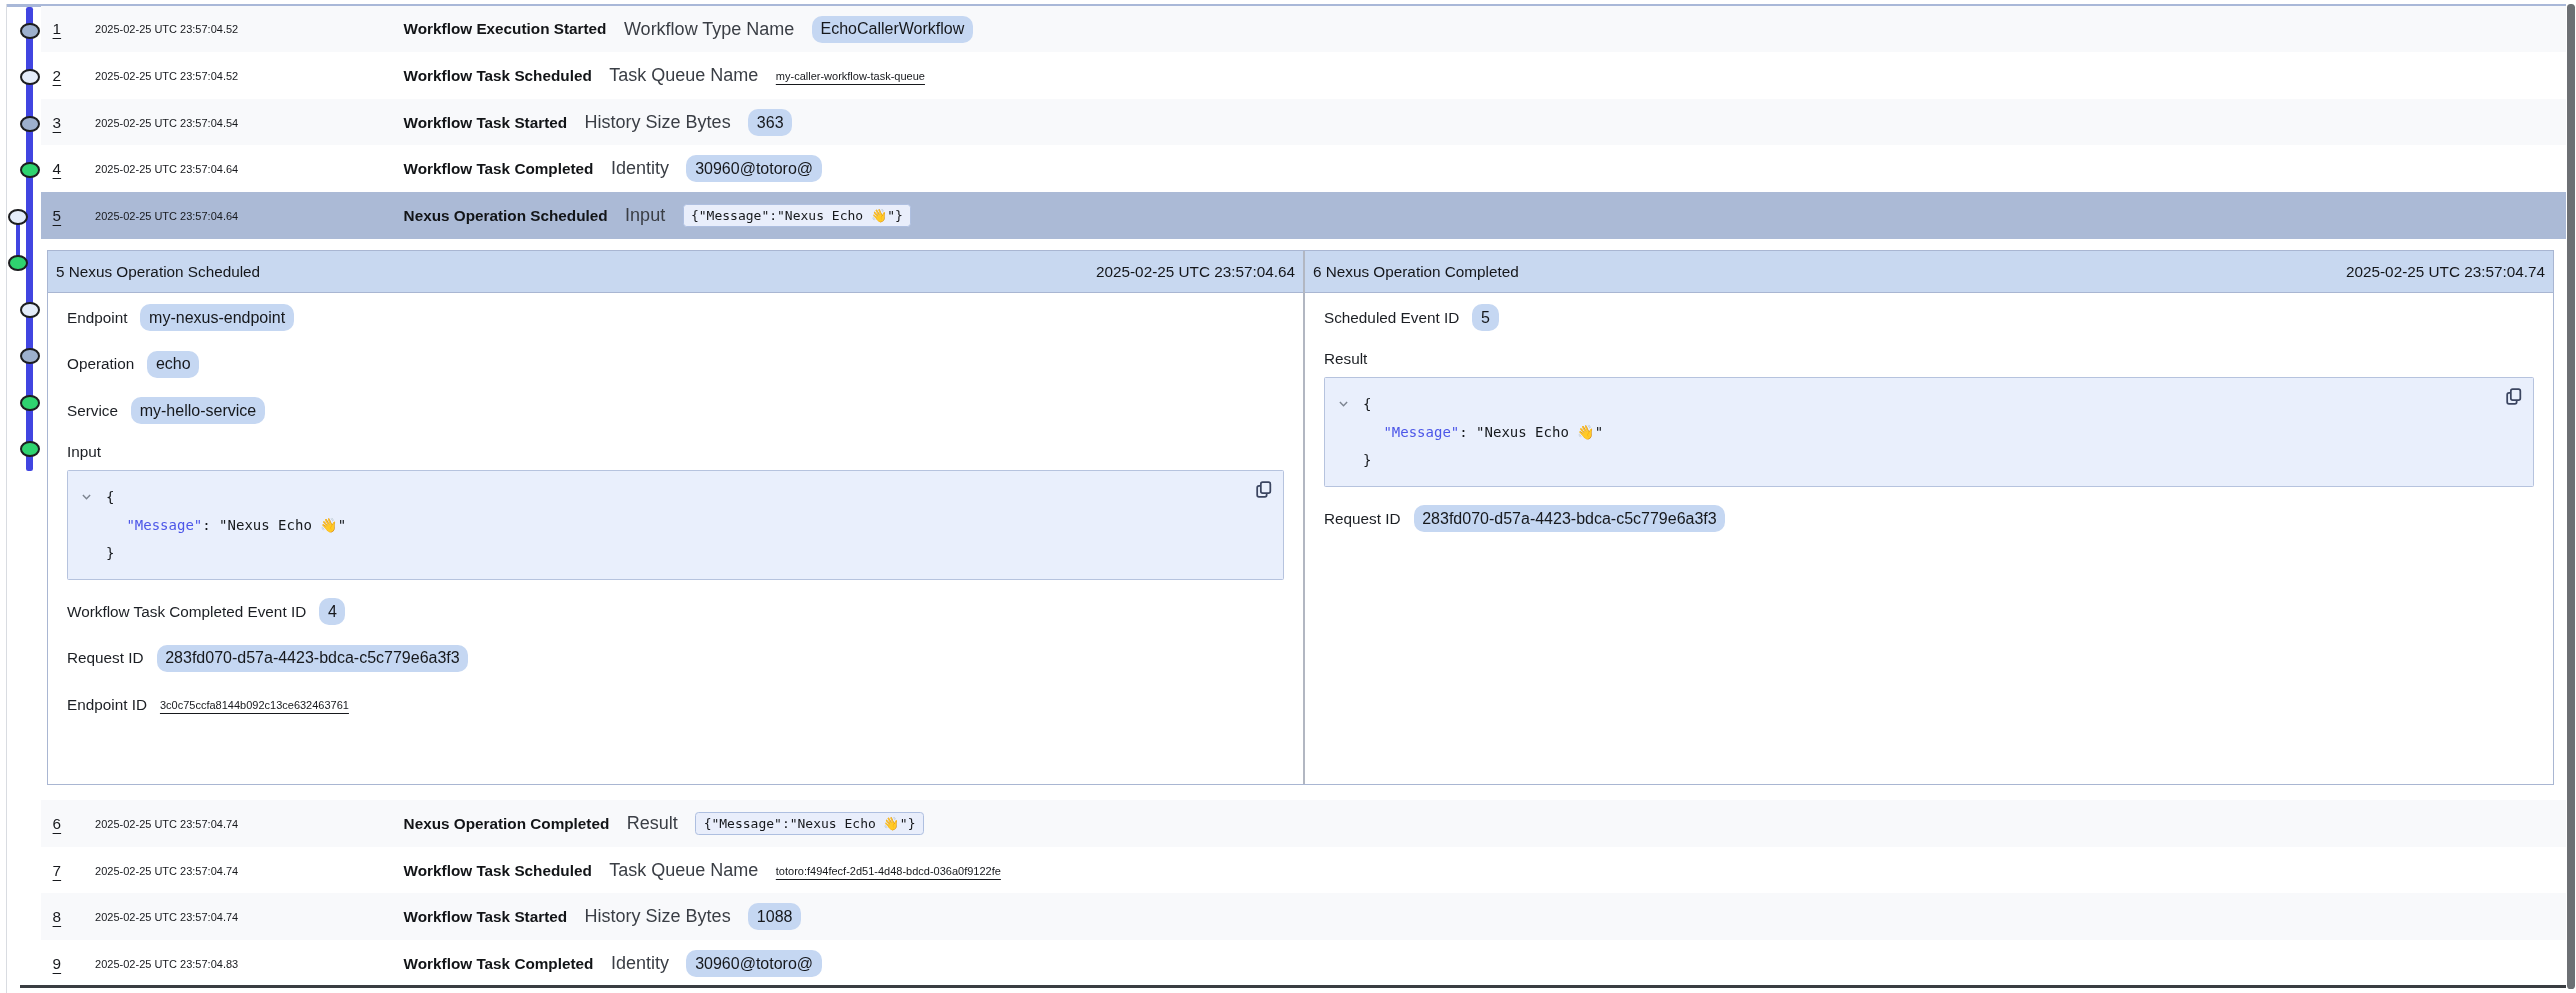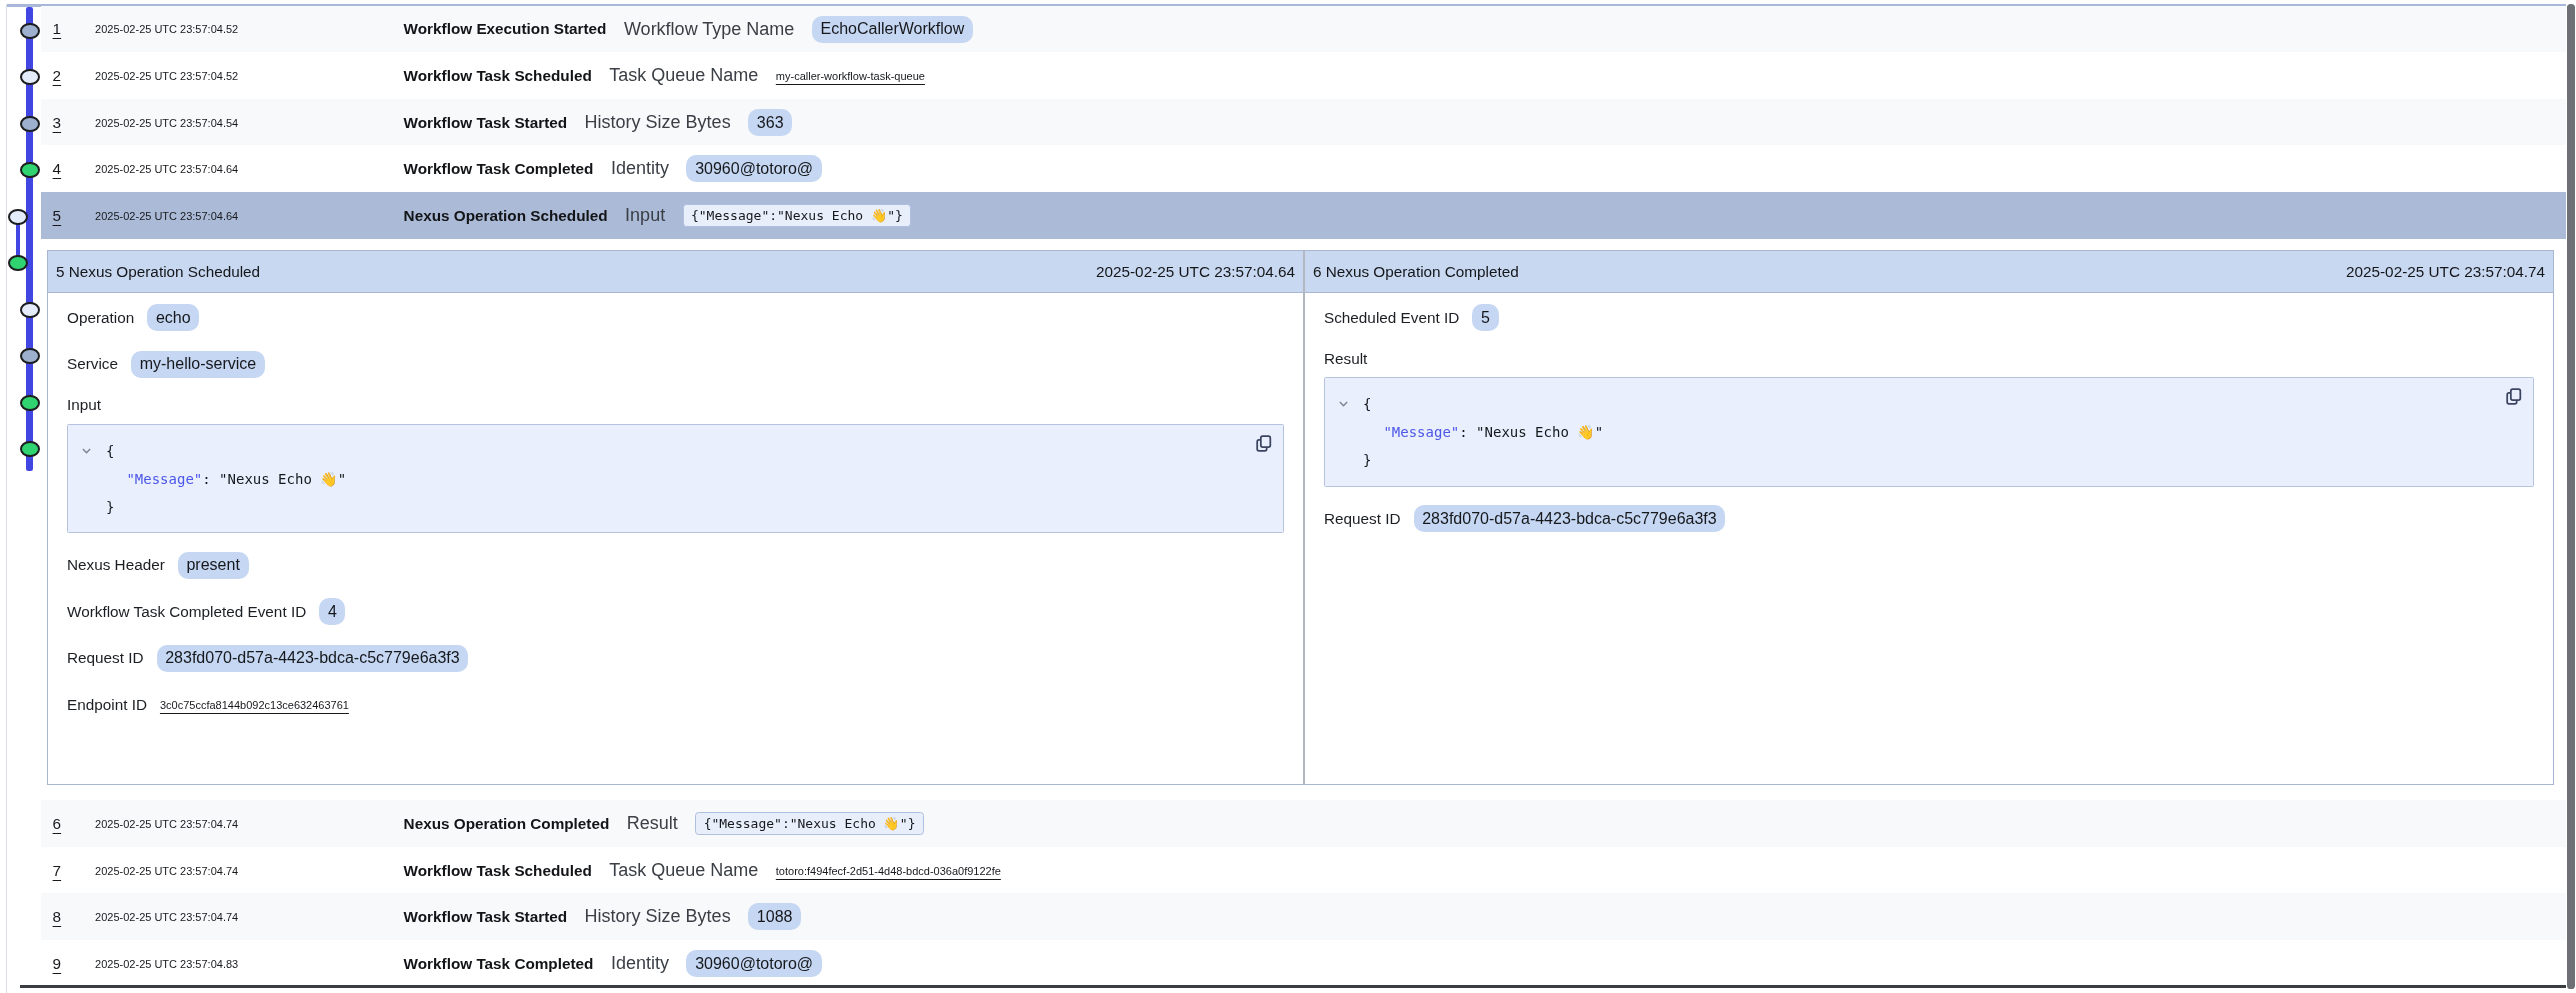--- a/index.html
+++ b/index.html
@@ -159,20 +159,24 @@
     </div>
 
   <div class="expanded">
     <section class="panel panel-left">
       <div class="panel-header">
         <span class="panel-title">5 Nexus Operation Scheduled</span>
         <span class="panel-time">2025-02-25 UTC 23:57:04.64</span>
       </div>
       <div class="panel-body">
           <div class="field">
+            <span class="flabel">Endpoint</span>
+            <span class="badge">my-nexus-endpoint</span>
+          </div>
+          <div class="field">
             <span class="flabel">Operation</span>
             <span class="badge">echo</span>
           </div>
           <div class="field">
             <span class="flabel">Service</span>
             <span class="badge">my-hello-service</span>
           </div>
           <div class="payload-label">Input</div>
           <div class="codeblock">
             <span class="chev"><svg width="13" height="13" viewBox="0 0 18 18">
@@ -180,24 +184,20 @@
               </svg></span>
             <pre><span>{</span>
 <span class="ind"><span class="jkey">"Message"</span>: "Nexus Echo 👋"</span>
 <span>}</span></pre>
             <button class="copy-btn"><svg width="17.5" height="19" viewBox="0 0 24 26">
                 <rect x="3" y="8" width="13" height="15" rx="2.5" fill="none" stroke="#3b4560" stroke-width="2.4"></rect>
                 <rect x="8" y="3" width="13" height="15" rx="2.5" fill="#e9effc" stroke="#3b4560" stroke-width="2.4"></rect>
               </svg></button>
           </div>
           <div class="field">
-            <span class="flabel">Nexus Header</span>
-            <span class="badge">present</span>
-          </div>
-          <div class="field">
             <span class="flabel">Workflow Task Completed Event ID</span>
             <span class="badge">4</span>
           </div>
           <div class="field">
             <span class="flabel">Request ID</span>
             <span class="badge">283fd070-d57a-4423-bdca-c5c779e6a3f3</span>
           </div>
           <div class="field">
             <span class="flabel">Endpoint ID</span>
             <a class="vlink">3c0c75ccfa8144b092c13ce632463761</a>

